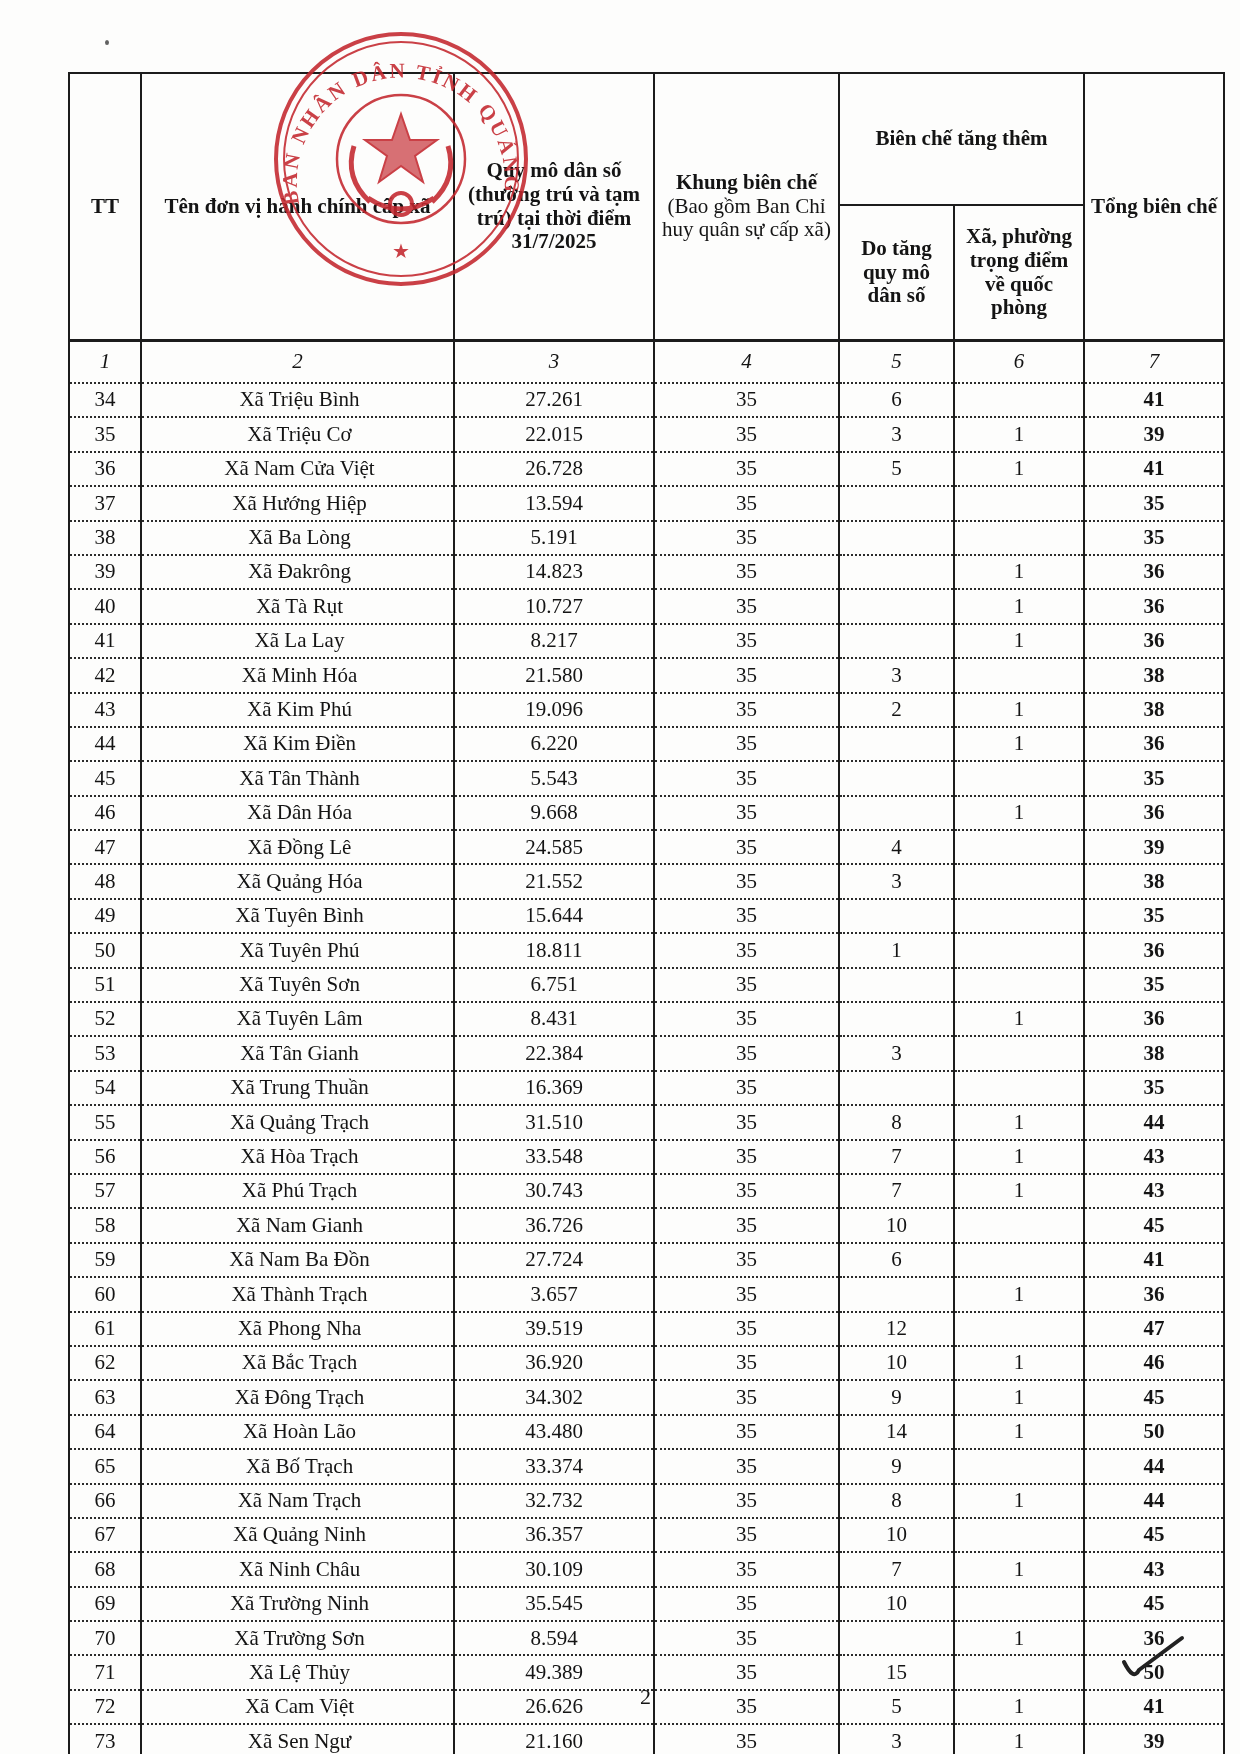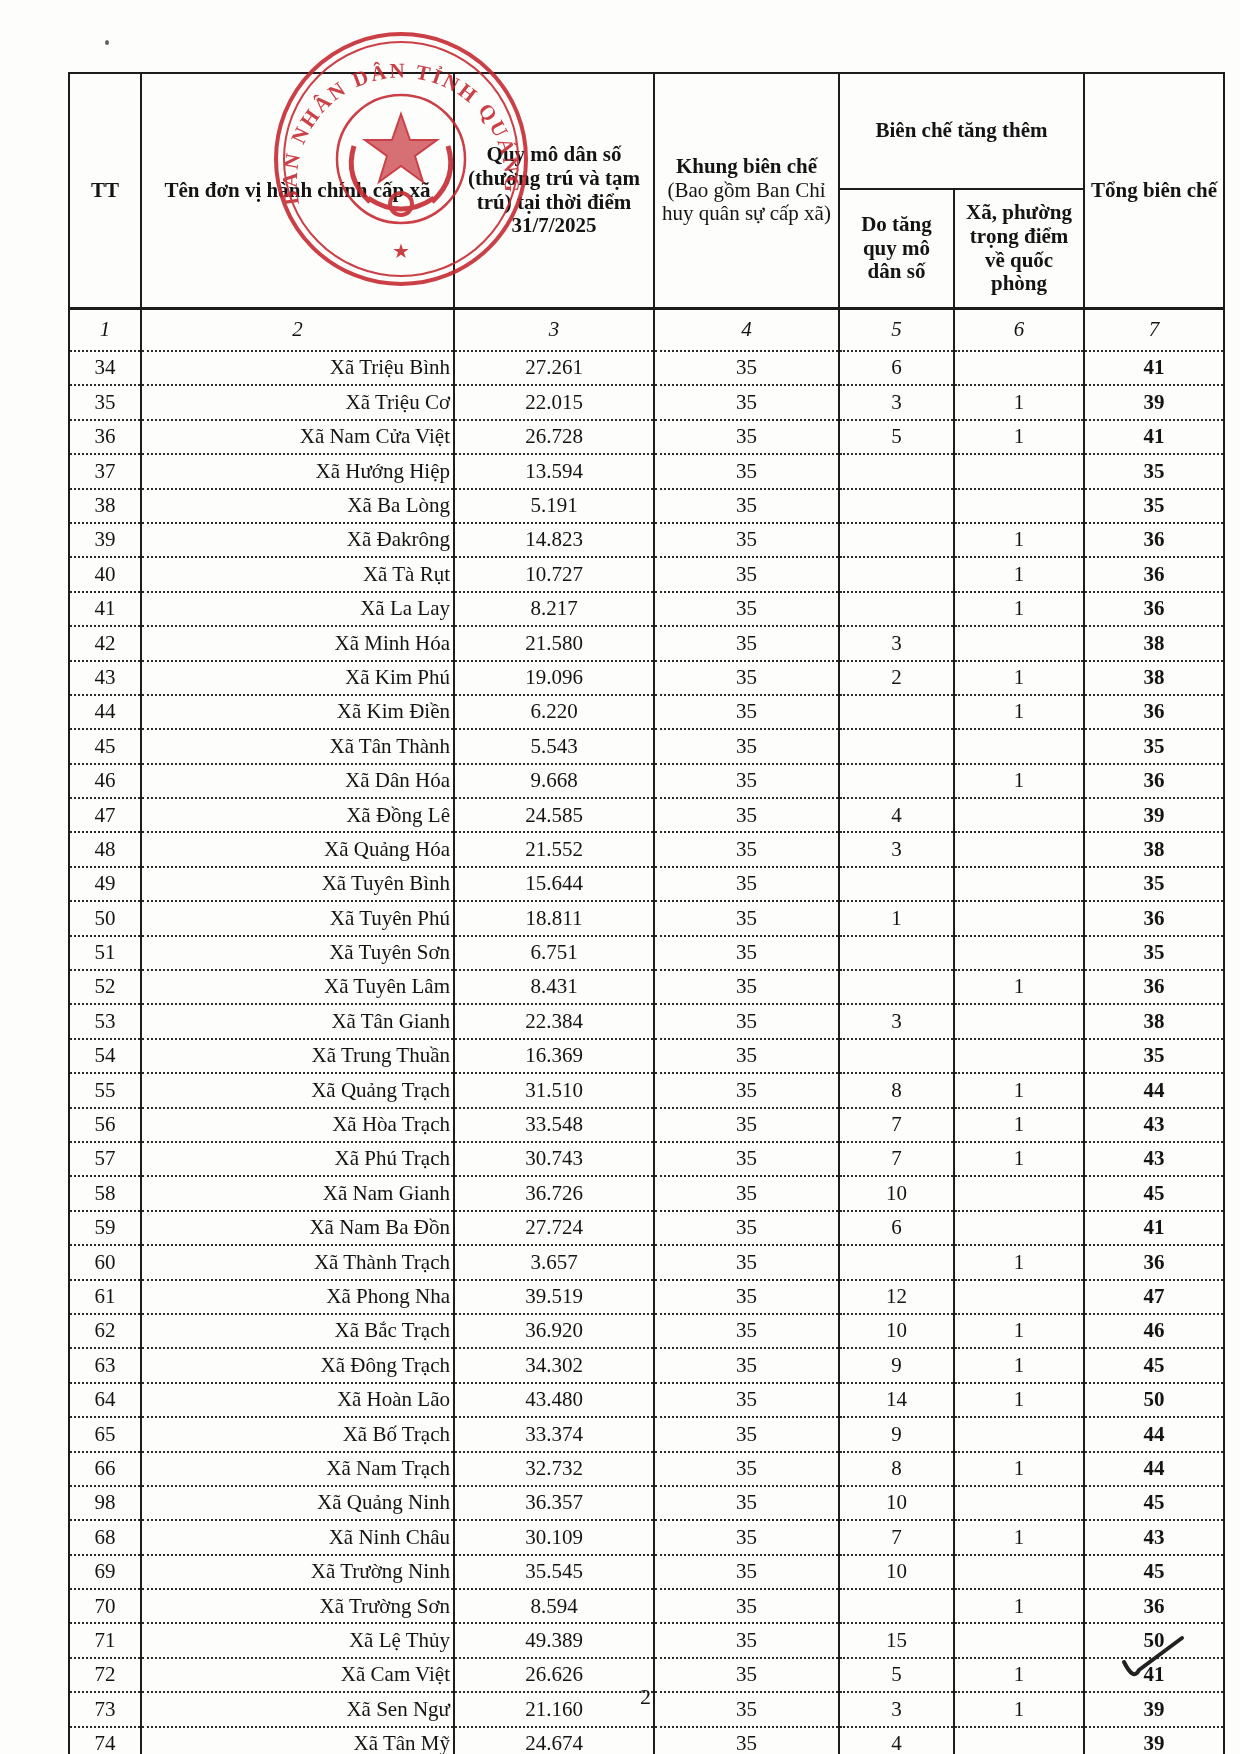--- a/index.html
+++ b/index.html
@@ -17,37 +17,37 @@
     position:absolute;left:68px;top:72px;
     width:1155px;border-collapse:collapse;table-layout:fixed;
     color:#141414;
   }
   table.doc td,table.doc th{
     vertical-align:middle;overflow:hidden;
     font-size:21px;line-height:1.12;
   }
   thead th{
     border:2px solid #1c1c1c;
-    font-weight:bold;text-align:center;padding:2px 4px;
+    font-weight:bold;text-align:center;padding:10px 4px;
   }
   thead .sub{font-weight:normal;display:block;}
   .hrow1 th{height:110px;}
   .hrow2 th{height:113px;}
   .numrow td{
     height:40px;text-align:center;font-style:italic;font-size:22px;
     border-left:2px solid #1c1c1c;border-right:2px solid #1c1c1c;
     border-top:3px solid #1c1c1c;border-bottom:2px dotted #2b2b2b;
   }
   tbody td{
     height:32.4px;text-align:center;
     border-left:2px solid #1c1c1c;border-right:2px solid #1c1c1c;
     border-bottom:2px dotted #2b2b2b;
     padding:0 3px;
   }
-  tbody td.c1{text-align:right;padding-left:7px;}
+  tbody td.c1{text-align:center;padding-left:7px;}
   tbody td.c6{font-weight:bold;}
   
   .seal{
     position:absolute;left:270px;top:28px;width:262px;height:262px;
     z-index:6;pointer-events:none;opacity:.88;
   }
   
   .page-number{
     position:absolute;left:68px;top:1684px;width:1155px;
     text-align:center;font-size:22px;color:#141414;
@@ -398,21 +398,21 @@
         <tr>
           <td class="c0">66</td>
           <td class="c1">Xã Nam Trạch</td>
           <td class="c2">32.732</td>
           <td class="c3">35</td>
           <td class="c4">8</td>
           <td class="c5">1</td>
           <td class="c6">44</td>
         </tr>
         <tr>
-          <td class="c0">98</td>
+          <td class="c0">67</td>
           <td class="c1">Xã Quảng Ninh</td>
           <td class="c2">36.357</td>
           <td class="c3">35</td>
           <td class="c4">10</td>
           <td class="c5"></td>
           <td class="c6">45</td>
         </tr>
         <tr>
           <td class="c0">68</td>
           <td class="c1">Xã Ninh Châu</td>

